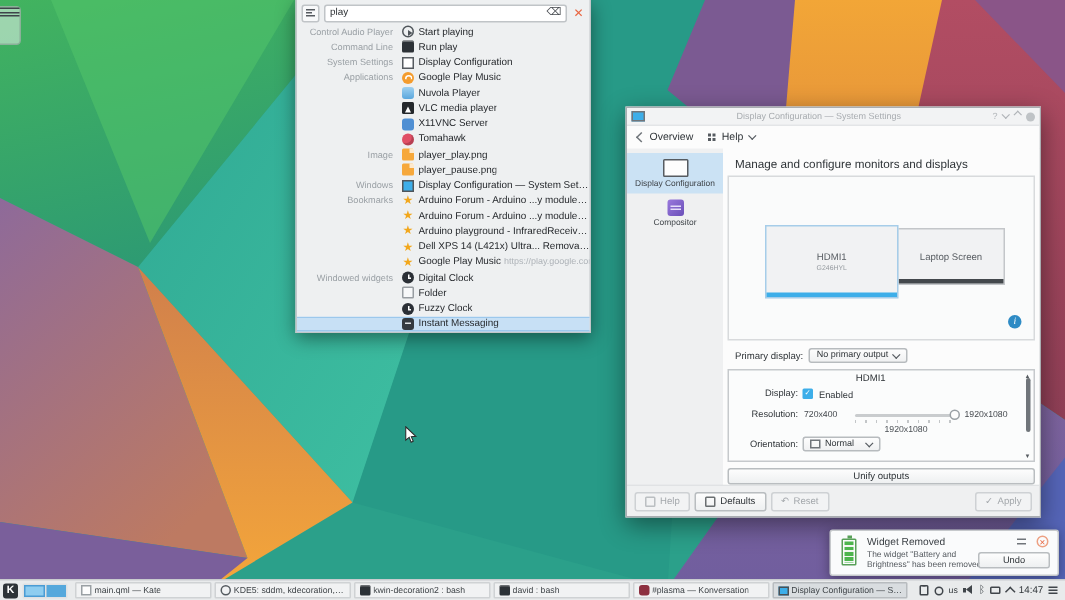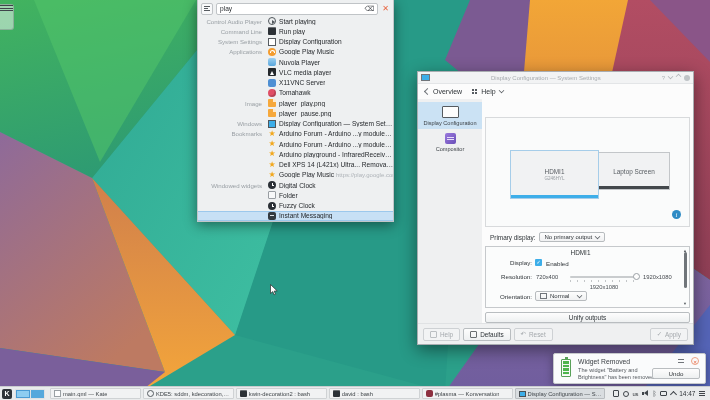--- a/index.html
+++ b/index.html
@@ -381,20 +381,21 @@
       <div class="side-item sel">
         <span class="si-mon"></span>
         <span class="side-lbl">Display Configuration</span>
       </div>
       <div class="side-item">
         <span class="si-comp"></span>
         <span class="side-lbl">Compositor</span>
       </div>
     </div>
     <div class="smain">
+      <div class="heading">Manage and configure monitors and displays</div>
       <div class="screens">
         <div class="mon" id="mon1">
           <span class="mon-name">HDMI1</span>
           <span class="mon-sub">G246HYL</span>
           <span class="mon-bar"></span>
         </div>
         <div class="mon" id="mon2">
           <span class="mon-name">Laptop Screen</span>
           <span class="mon-bar"></span>
         </div>

